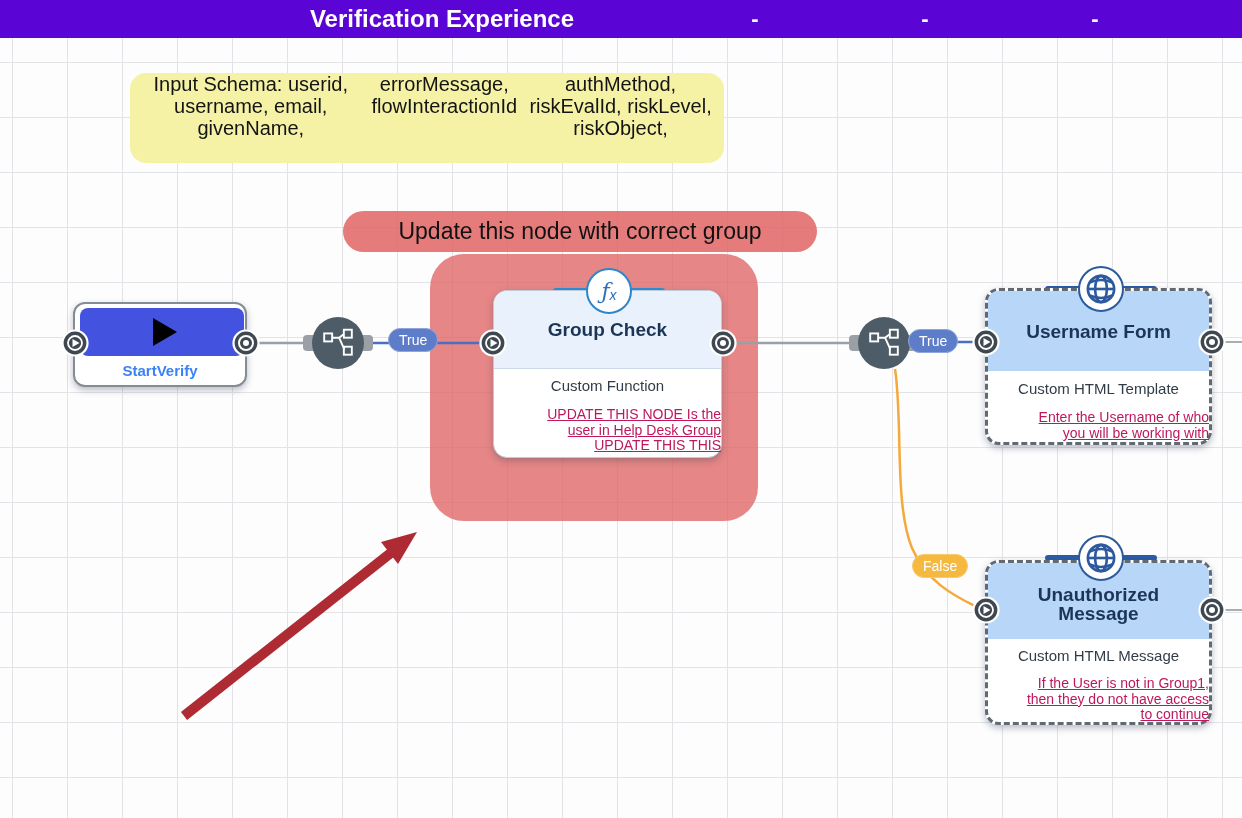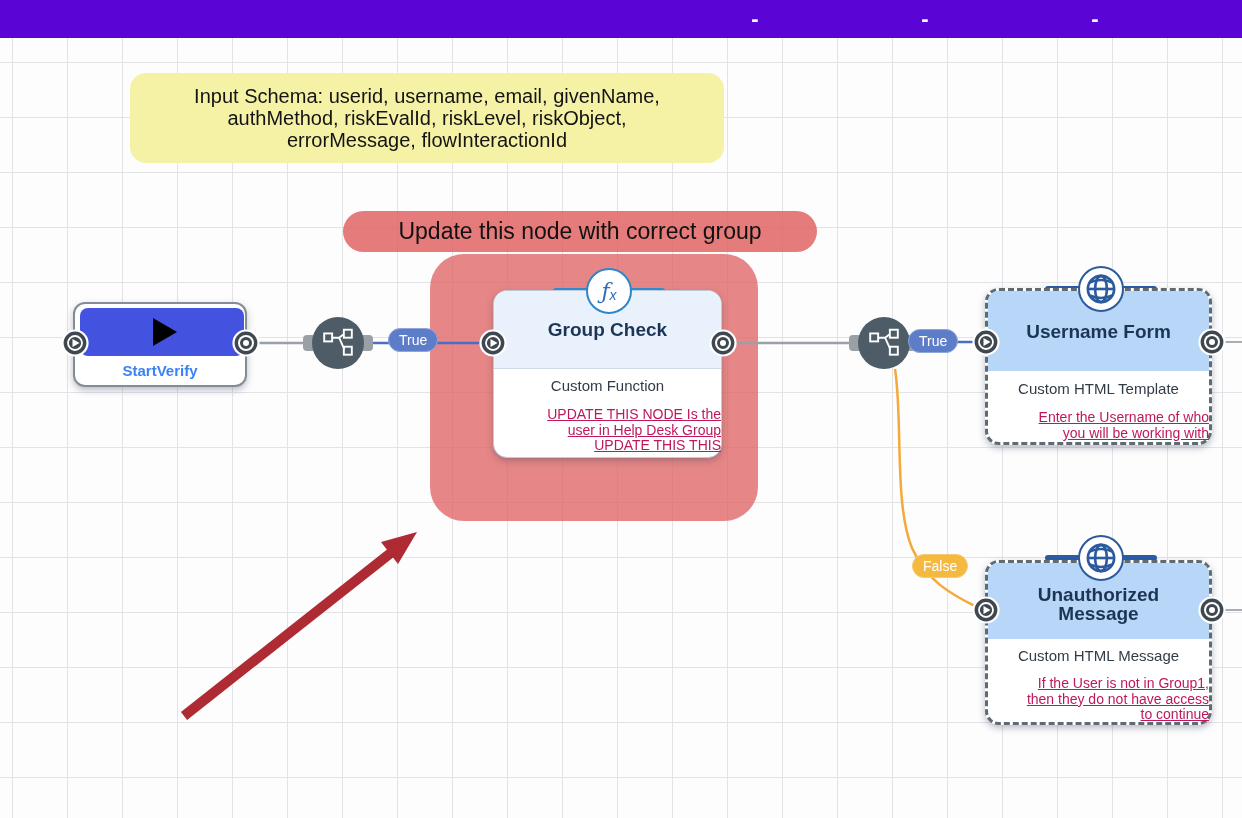--- a/index.html
+++ b/index.html
@@ -30,21 +30,21 @@
     position:absolute; top:0; height:38px; width:16px;
     display:flex; align-items:center; justify-content:center;
     color:#fff; font-size:22px; font-weight:bold;
   }
   .dash.d1 { left:747px; } .dash.d2 { left:917px; } .dash.d3 { left:1087px; }
 
   
   .note {
     position:absolute; left:130px; top:73px; width:594px; height:90px;
     background:#F5F2A6; border-radius:16px; z-index:4;
-    display:flex; flex-direction:column; align-items:center; justify-content:center;
+    display:flex; align-items:flex-start; justify-content:center;
     font-size:20px; line-height:22px; color:#141414; text-align:center;
   }
 
   
   .annotation-pill {
     position:absolute; left:343px; top:211px; width:474px; height:41px;
     background:rgba(224,100,100,0.85); border-radius:21px; z-index:5;
     display:flex; align-items:center; justify-content:center;
     font-size:23px; color:#111;
   }
@@ -155,29 +155,30 @@
     <line x1="1224" y1="342" x2="1242" y2="342" stroke="#A9AEB3" stroke-width="2"></line>
     <line x1="1224" y1="610" x2="1242" y2="610" stroke="#A9AEB3" stroke-width="2"></line>
 
     <g>
       <line x1="184" y1="716" x2="392" y2="552" stroke="#AE2B33" stroke-width="10"></line>
       <polygon points="417,532 398,564 381,542" fill="#AE2B33"></polygon>
     </g>
   </svg>
 
   <div class="header">
+    <div class="title">Verification Experience</div>
     <div class="dash d1">-</div>
     <div class="dash d2">-</div>
     <div class="dash d3">-</div>
   </div>
 
   <div class="note">
     <div>Input Schema: userid, username, email, givenName,</div>
+    <div>errorMessage, flowInteractionId</div>
     <div>authMethod, riskEvalId, riskLevel, riskObject,</div>
-    <div>errorMessage, flowInteractionId</div>
   </div>
 
   <div class="annotation-pill">
     <span>Update this node with correct group</span>
   </div>
 
   <div class="node start">
     <div class="start-blue">
       <span class="play-triangle"></span>
     </div>

